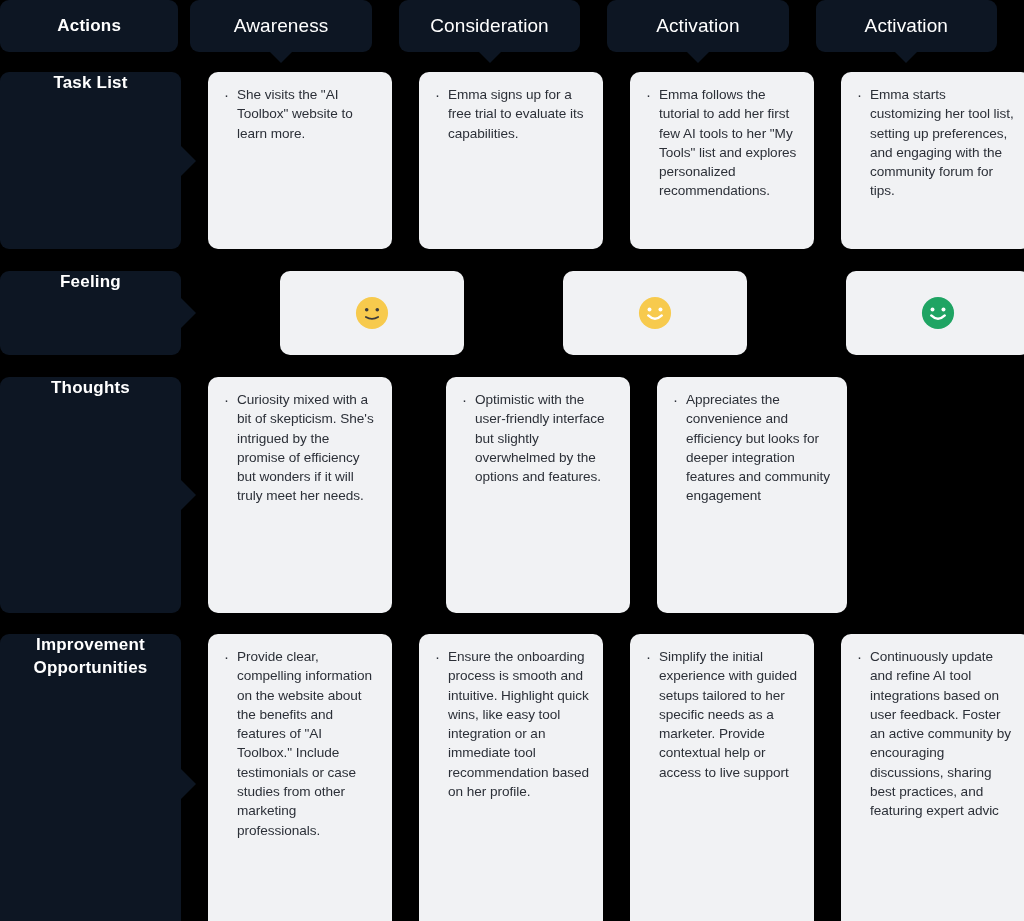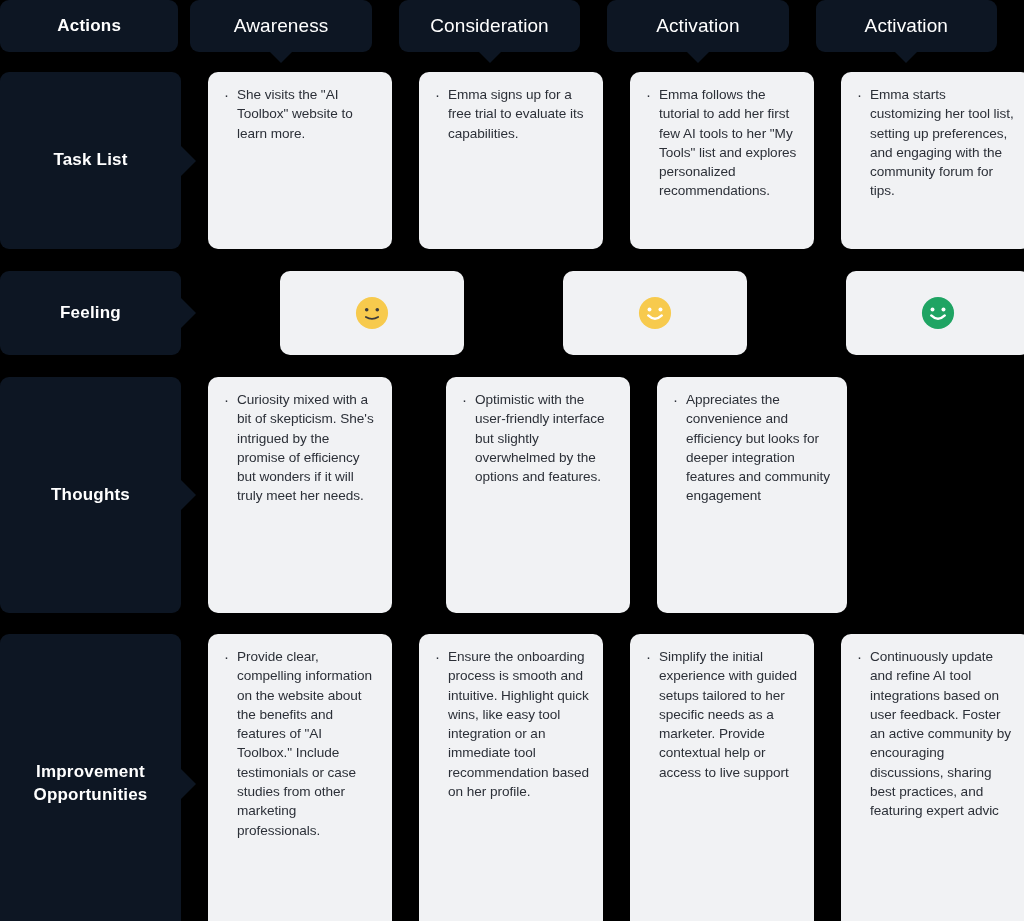--- a/index.html
+++ b/index.html
@@ -65,21 +65,20 @@
   }
 
   
   .rowlabel {
     position: relative;
     width: 181px;
     flex: 0 0 181px;
     background: #0d1623;
     border-radius: 9px;
     display: flex;
-    align-items: center;
     justify-content: center;
     text-align: center;
     padding: 0 14px;
   }
   .rowlabel .txt {
     font-weight: bold;
     font-size: 17px;
     line-height: 1.35;
     color: #ffffff;
     letter-spacing: .2px;

